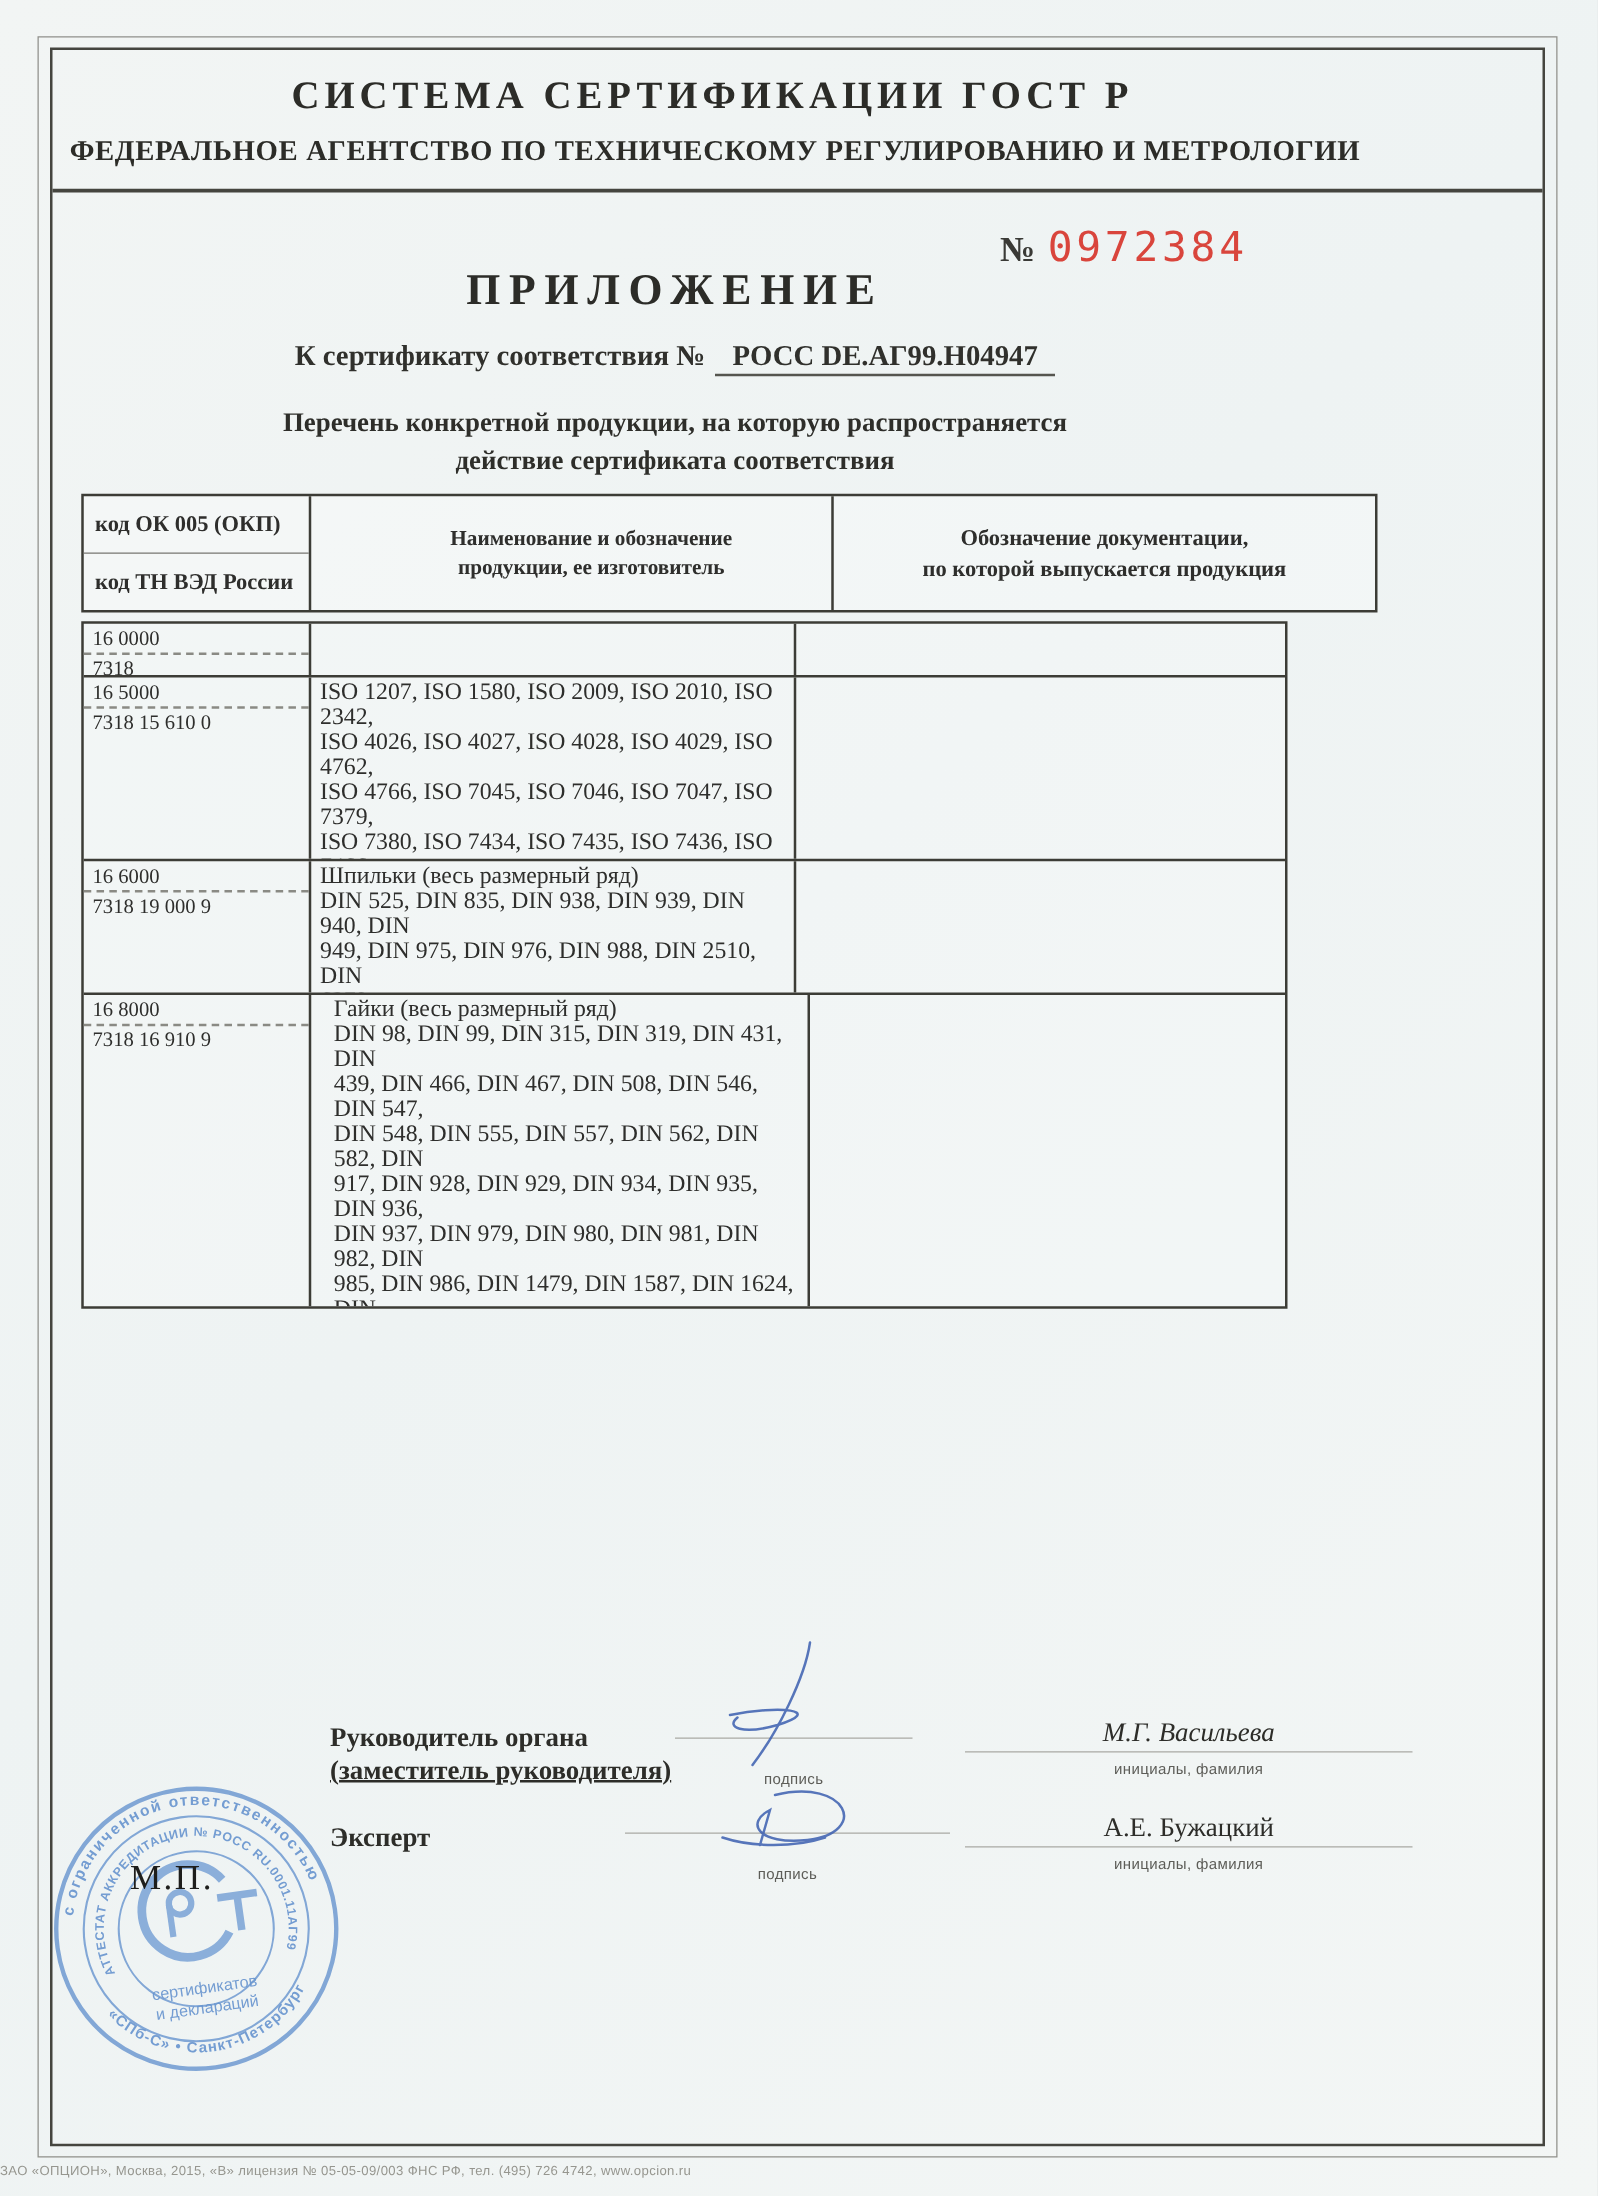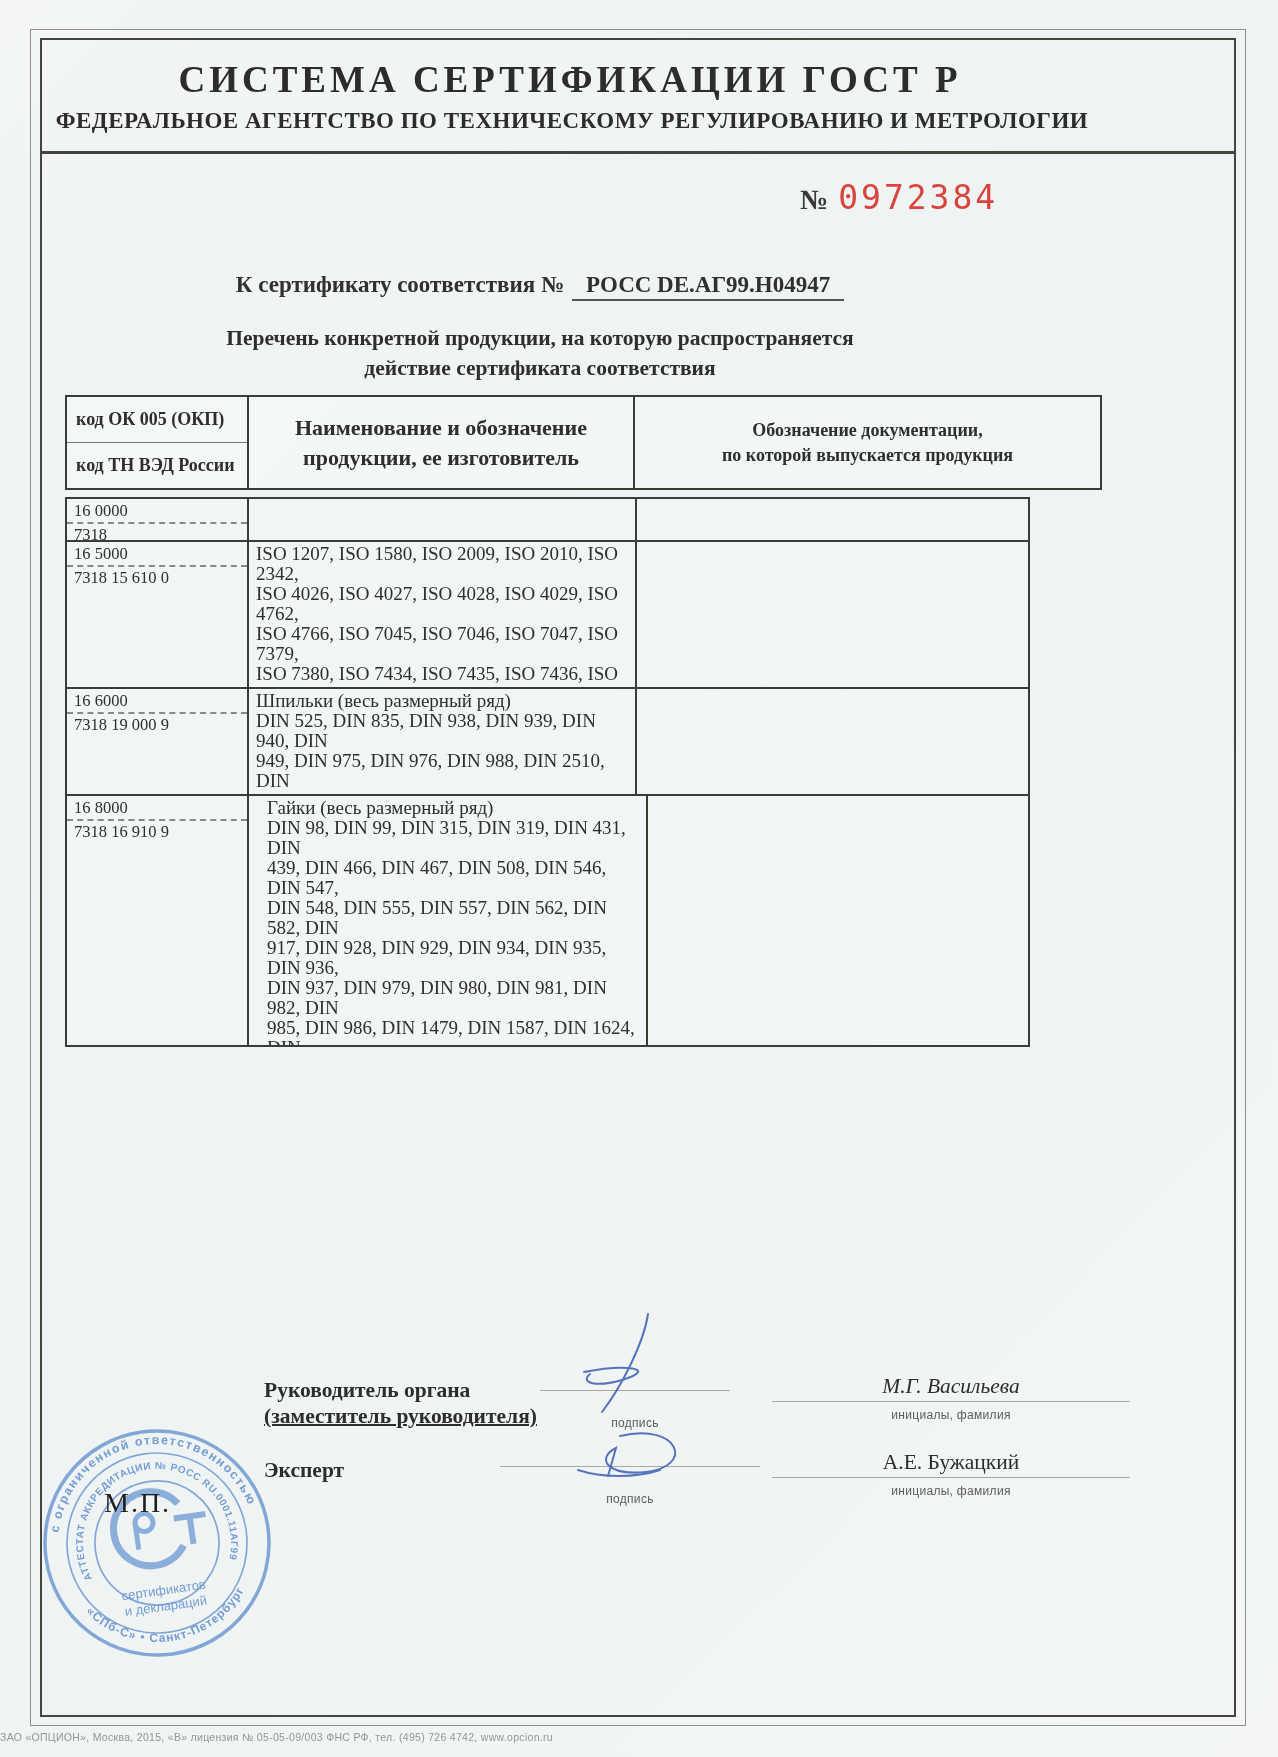--- a/index.html
+++ b/index.html
@@ -18,21 +18,21 @@
   .frame-outer{
     position:absolute;left:30px;top:29px;width:1216px;height:1697px;
     border:1px solid #8f8f8a;box-sizing:border-box;
   }
   .frame-inner{
     position:absolute;left:40px;top:38px;width:1196px;height:1679px;
     border:2px solid #45453f;box-sizing:border-box;
   }
   .hdr-title{
     position:absolute;left:60px;top:58px;width:1020px;
-    text-align:center;font-size:37px;font-weight:bold;letter-spacing:4px;
+    text-align:center;font-size:31px;font-weight:bold;letter-spacing:4px;
     color:#2c2c28;
   }
   .hdr-sub{
     position:absolute;left:52px;top:108px;width:1040px;
     text-align:center;font-size:23px;font-weight:bold;letter-spacing:0.5px;
     color:#2c2c28;
   }
   .hdr-rule{
     position:absolute;left:42px;top:151px;width:1192px;height:3px;
     background:#45453f;
@@ -71,21 +71,21 @@
     border:2px solid #3c3c36;box-sizing:border-box;
     display:flex;background:rgba(255,255,255,0.25);
   }
   .thead .c1{width:182px;border-right:2px solid #3c3c36;box-sizing:border-box;
     display:flex;flex-direction:column;}
   .thead .c1 .half{flex:1;display:flex;align-items:center;padding-left:9px;
     font-size:18px;font-weight:600;}
   .thead .c1 .half.top{border-bottom:1px solid #777772;}
   .thead .c2{width:386px;border-right:2px solid #3c3c36;box-sizing:border-box;
     display:flex;align-items:center;justify-content:center;text-align:center;
-    font-size:22px;font-weight:600;white-space:pre-line;line-height:1.35;}
+    font-size:17px;font-weight:600;white-space:pre-line;line-height:1.35;margin-left:32px;}
   .thead .c3{flex:1;display:flex;align-items:center;justify-content:center;
     text-align:center;font-size:18px;font-weight:600;white-space:pre-line;line-height:1.35;}
 
   
   .tbody{
     position:absolute;left:65px;top:497px;width:965px;
     border:2px solid #3c3c36;box-sizing:border-box;
     background:rgba(255,255,255,0.18);
   }
   .trow{display:flex;box-sizing:border-box;border-bottom:2px solid #3c3c36;}
@@ -148,20 +148,21 @@
   <div class="frame-inner"></div>
 
   <div class="hdr-title">СИСТЕМА СЕРТИФИКАЦИИ ГОСТ Р</div>
   <div class="hdr-sub">ФЕДЕРАЛЬНОЕ АГЕНТСТВО ПО ТЕХНИЧЕСКОМУ РЕГУЛИРОВАНИЮ И МЕТРОЛОГИИ</div>
   <div class="hdr-rule"></div>
 
   <div class="doc-num">
     <span class="nsign">№</span><span class="nval">0972384</span>
   </div>
 
+  <div class="big-title">ПРИЛОЖЕНИЕ</div>
 
   <div class="cert-line">
     <span>К сертификату соответствия №</span><span class="cert-no">РОСС DE.АГ99.Н04947</span>
   </div>
 
   <div class="desc l1">Перечень конкретной продукции,  на которую распространяется</div>
   <div class="desc l2">действие сертификата соответствия</div>
 
   <div class="thead">
     <div class="c1">

